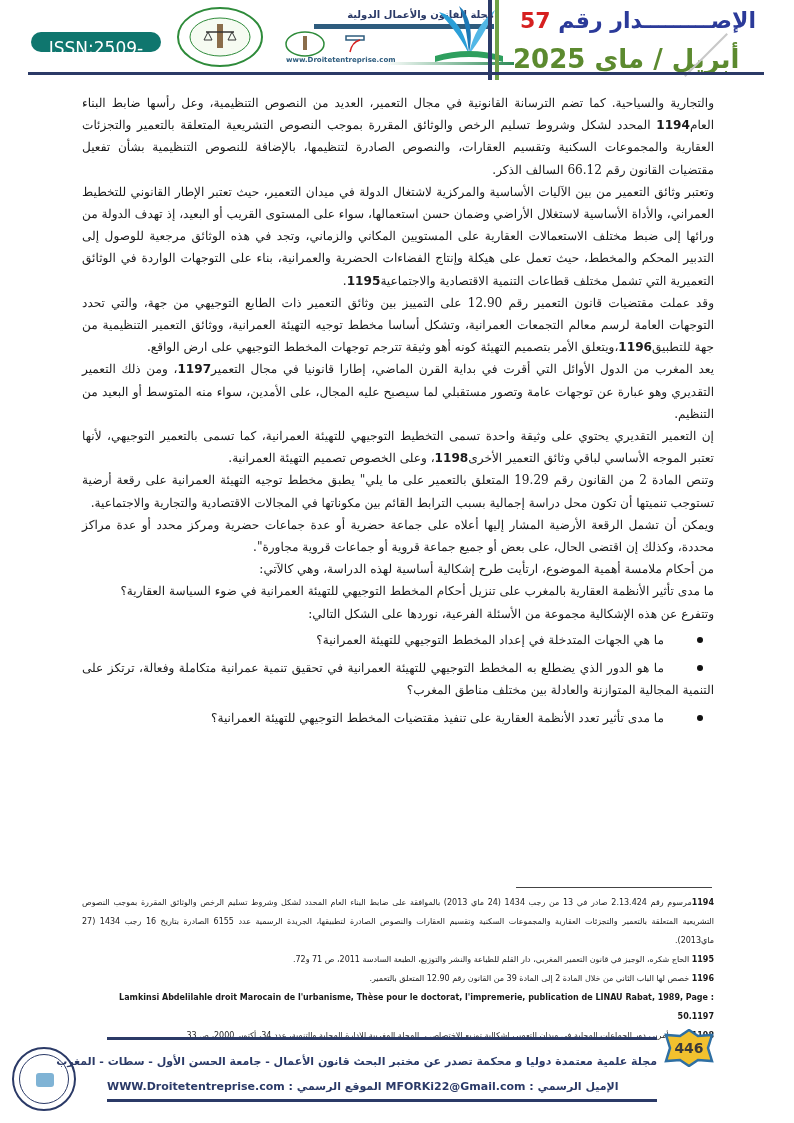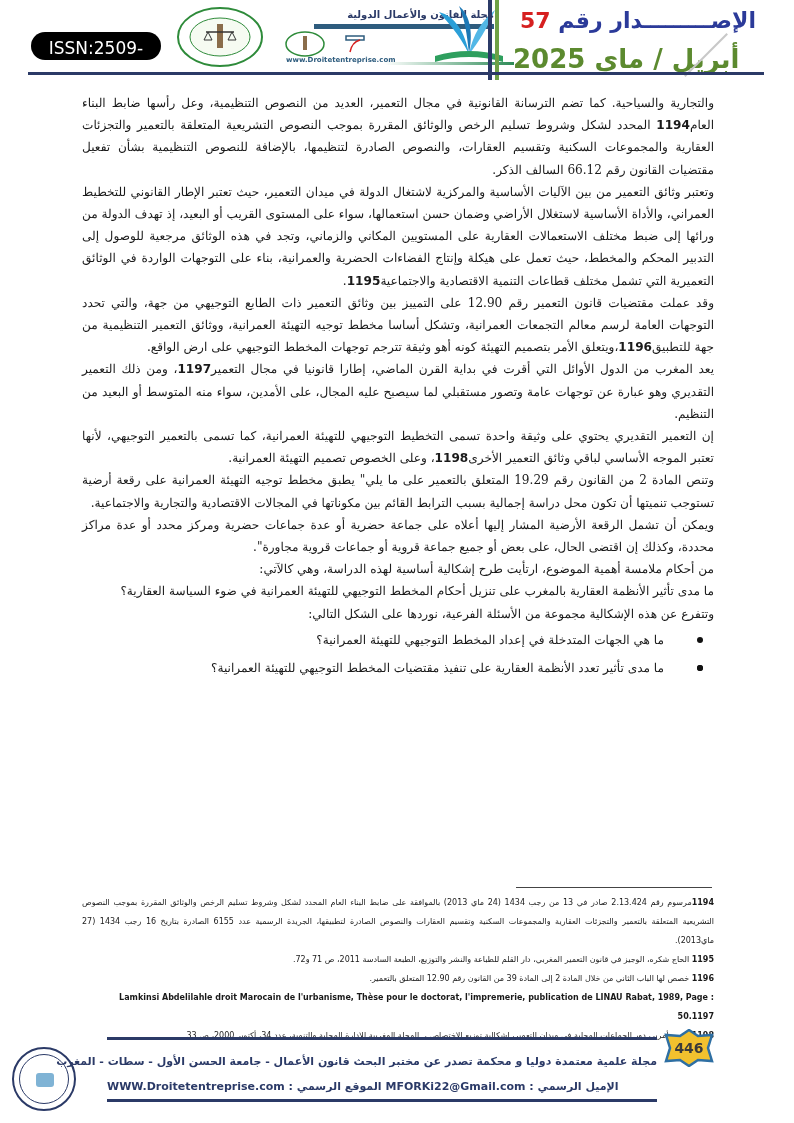--- a/index.html
+++ b/index.html
@@ -1,22 +1,22 @@
 <!DOCTYPE html>
 <html><head>
 <meta charset="utf-8">
 <style>
   html, body { margin: 0; padding: 0; background: #ffffff; }
   body { width: 794px; height: 1123px; position: relative; overflow: hidden;
          font-family: "DejaVu Sans", sans-serif; color: #1a1a1a; }
 
   
   .header { position: absolute; left: 0; top: 0; width: 794px; height: 80px; }
-  .issn { position: absolute; left: 31px; top: 32px; width: 130px; height: 28px;
-          background: #000000; border-radius: 16px; color: #fff; font-size: 17px;
+  .issn { position: absolute; left: 31px; top: 32px; width: 130px; height: 20px;
+          background: #0f766e; border-radius: 16px; color: #fff; font-size: 17px;
           line-height: 32px; text-align: center; font-family: "DejaVu Sans", sans-serif; }
   .seal-logo { position: absolute; left: 176px; top: 6px; width: 88px; height: 62px; }
   .journal-banner { position: absolute; left: 284px; top: 6px; width: 210px; height: 62px; }
   .journal-banner .t1 { position: absolute; right: 0; top: 3px; font-size: 10px; color: #2b3a67;
                         font-weight: bold; direction: rtl; white-space: nowrap; }
   .journal-banner .strip { position: absolute; left: 30px; right: 0; top: 18px; height: 5px; background: #2e5c7e; }
   .journal-banner .url { position: absolute; left: 2px; top: 50px; font-size: 7px; color: #2e5c7e; font-weight: bold; }
   .journal-banner .greenline { position: absolute; left: 100px; right: -20px; top: 56px; height: 3px;
                                background: linear-gradient(90deg,#ffffff,#2e8b57); }
   .vbar { position: absolute; top: 0; width: 4px; height: 80px; }
@@ -117,21 +117,21 @@
   <p><span>وقد عملت مقتضيات قانون التعمير رقم 12.90 على التمييز بين وثائق التعمير ذات الطابع التوجيهي من جهة، والتي تحدد التوجهات العامة لرسم معالم التجمعات العمرانية، وتشكل أساسا مخطط توجيه التهيئة العمرانية، ووثائق التعمير التنظيمية من جهة للتطبيق</span><b>1196</b><span>،ويتعلق الأمر بتصميم التهيئة كونه أهو وثيقة تترجم توجهات المخطط التوجيهي على ارض الواقع.</span></p>
   <p><span>يعد المغرب من الدول الأوائل التي أقرت في بداية القرن الماضي، إطارا قانونيا في مجال التعمير</span><b>1197</b><span>، ومن ذلك التعمير التقديري وهو عبارة عن توجهات عامة وتصور مستقبلي لما سيصبح عليه المجال، على الأمدين، سواء منه المتوسط أو البعيد من التنظيم.</span></p>
   <p><span>إن التعمير التقديري يحتوي على وثيقة واحدة تسمى التخطيط التوجيهي للتهيئة العمرانية، كما تسمى بالتعمير التوجيهي، لأنها تعتبر الموجه الأساسي لباقي وثائق التعمير الأخرى</span><b>1198</b><span>، وعلى الخصوص تصميم التهيئة العمرانية.</span></p>
   <p>وتنص المادة 2 من القانون رقم 19.29 المتعلق بالتعمير على ما يلي" يطبق مخطط توجيه التهيئة العمرانية على رقعة أرضية تستوجب تنميتها أن تكون محل دراسة إجمالية بسبب الترابط القائم بين مكوناتها في المجالات الاقتصادية والتجارية والاجتماعية.</p>
   <p>ويمكن أن تشمل الرقعة الأرضية المشار إليها أعلاه على جماعة حضرية أو عدة جماعات حضرية ومركز محدد أو عدة مراكز محددة، وكذلك إن اقتضى الحال، على بعض أو جميع جماعة قروية أو جماعات قروية مجاورة".</p>
   <p>من أحكام ملامسة أهمية الموضوع، ارتأيت طرح إشكالية أساسية لهذه الدراسة، وهي كالآتي:</p>
   <p>ما مدى تأثير الأنظمة العقارية بالمغرب على تنزيل أحكام المخطط التوجيهي للتهيئة العمرانية في ضوء السياسة العقارية؟</p>
   <p>وتتفرع عن هذه الإشكالية مجموعة من الأسئلة الفرعية، نوردها على الشكل التالي:</p>
   <ul class="bullets">
     <li><span class="dot"></span><span>ما هي الجهات المتدخلة في إعداد المخطط التوجيهي للتهيئة العمرانية؟</span></li>
-    <li class="wrap"><span class="dot"></span></li>
+    <li class="wrap"><span class="dot"></span><span>ما هو الدور الذي يضطلع به المخطط التوجيهي للتهيئة العمرانية في تحقيق تنمية عمرانية متكاملة وفعالة، ترتكز على التنمية المجالية المتوازنة والعادلة بين مختلف مناطق المغرب؟</span></li>
     <li><span class="dot"></span><span>ما مدى تأثير تعدد الأنظمة العقارية على تنفيذ مقتضيات المخطط التوجيهي للتهيئة العمرانية؟</span></li>
   </ul>
 </div>
 
 <div class="fn-rule"></div>
 <div class="footnotes">
   <p><b>1194</b><span>مرسوم رقم 2.13.424 صادر في 13 من رجب 1434 (24 ماي 2013) بالموافقة على ضابط البناء العام المحدد لشكل وشروط تسليم الرخص والوثائق المقررة بموجب النصوص التشريعية المتعلقة بالتعمير والتجزئات العقارية والمجموعات السكنية وتقسيم العقارات والنصوص الصادرة لتطبيقها، الجريدة الرسمية عدد 6155 الصادرة بتاريخ 16 رجب 1434 (27 ماي2013).</span></p>
   <p><b>1195</b><span> الحاج شكره، الوجيز في قانون التعمير المغربي، دار القلم للطباعة والنشر والتوزيع، الطبعة السادسة 2011، ص 71 و72.</span></p>
   <p><b>1196</b><span> خصص لها الباب الثاني من خلال المادة 2 إلى المادة 39 من القانون رقم 12.90 المتعلق بالتعمير.</span></p>
   <p class="ltr">Lamkinsi Abdelilahle droit Marocain de l'urbanisme, Thèse pour le doctorat, l'impremerie, publication de LINAU Rabat, 1989, Page : 50.1197</p>

